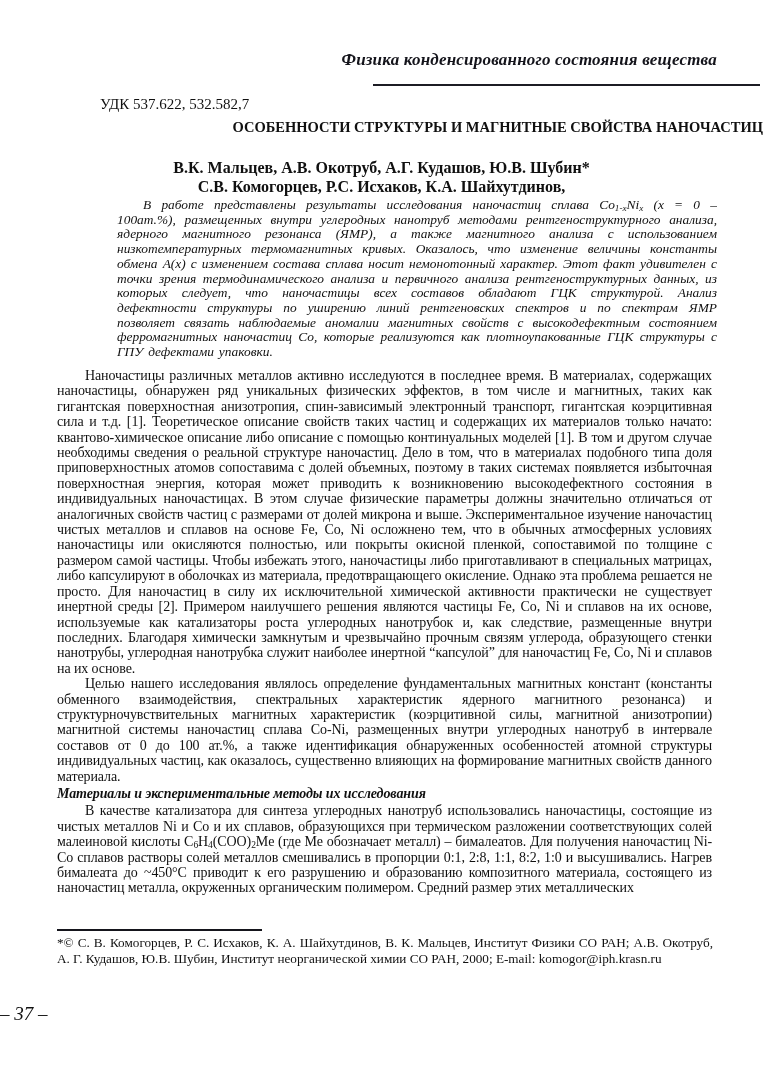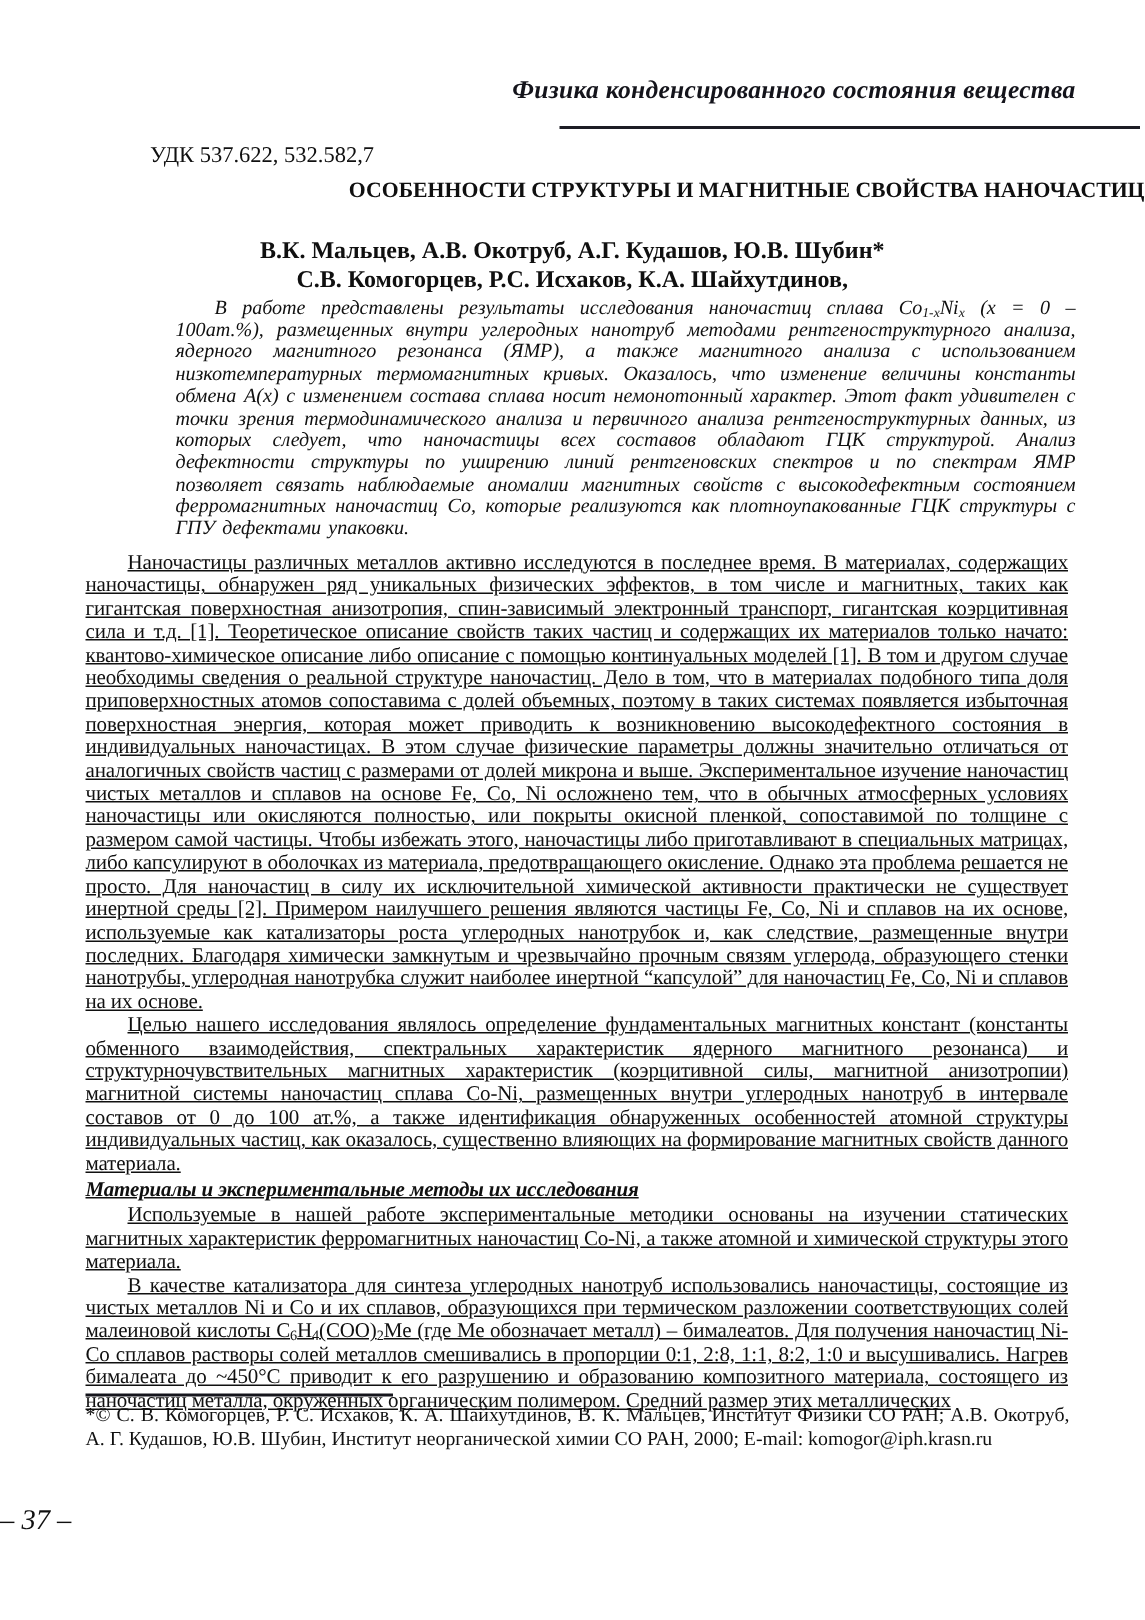--- a/index.html
+++ b/index.html
@@ -29,21 +29,21 @@
   .abstract{
     position:absolute; top:198px; left:85px; width:600px;
     font-style:italic; font-size:13.4px; line-height:14.7px;
     text-align:justify; text-indent:26px; word-spacing:1.5px;
     hyphens:auto;
     margin-left:32px;
   }
   .bodytext{
     position:absolute; top:368px; left:57px; width:655px;
     font-size:14px; line-height:15.4px; text-align:justify;
-    letter-spacing:-0.1px; hyphens:auto;text-decoration:underline;
+    letter-spacing:-0.1px; hyphens:auto;
   }
   .bodytext p{ margin:0; text-indent:28px; }
   .secheading{
     font-weight:bold; font-style:italic;
     margin:2px 0 2px 0; text-indent:0;
   }
   .footrule{
     position:absolute; top:929px; left:57px; width:205px; height:2px; background:#15151c;
   }
   .footnotes{
@@ -76,21 +76,20 @@
     <div>В.К. Мальцев, А.В. Окотруб, А.Г. Кудашов, Ю.В. Шубин*</div>
     <div>С.В. Комогорцев, Р.С. Исхаков, К.А. Шайхутдинов,</div>
   </div>
 
   <div class="abstract">В работе представлены результаты исследования наночастиц сплава Co<sub>1-x</sub>Ni<sub>x</sub> (x = 0 – 100ат.%), размещенных внутри углеродных нанотруб методами рентгеноструктурного анализа, ядерного магнитного резонанса (ЯМР), а также магнитного анализа с использованием низкотемпературных термомагнитных кривых. Оказалось, что изменение величины константы обмена А(х) с изменением состава сплава носит немонотонный характер. Этот факт удивителен с точки зрения термодинамического анализа и первичного анализа рентгеноструктурных данных, из которых следует, что наночастицы всех составов обладают ГЦК структурой. Анализ дефектности структуры по уширению линий рентгеновских спектров и по спектрам ЯМР позволяет связать наблюдаемые аномалии магнитных свойств с высокодефектным состоянием ферромагнитных наночастиц Со, которые реализуются как плотноупакованные ГЦК структуры с ГПУ дефектами упаковки.</div>
 
   <div class="bodytext">
     <p>Наночастицы различных металлов активно исследуются в последнее время. В материалах, содержащих наночастицы, обнаружен ряд уникальных физических эффектов, в том числе и магнитных, таких как гигантская поверхностная анизотропия, спин-зависимый электронный транспорт, гигантская коэрцитивная сила и т.д. [1]. Теоретическое описание свойств таких частиц и содержащих их материалов только начато: квантово-химическое описание либо описание с помощью континуальных моделей [1]. В том и другом случае необходимы сведения о реальной структуре наночастиц. Дело в том, что в материалах подобного типа доля приповерхностных атомов сопоставима с долей объемных, поэтому в таких системах появляется избыточная поверхностная энергия, которая может приводить к возникновению высокодефектного состояния в индивидуальных наночастицах. В этом случае физические параметры должны значительно отличаться от аналогичных свойств частиц с размерами от долей микрона и выше. Экспериментальное изучение наночастиц чистых металлов и сплавов на основе Fe, Co, Ni осложнено тем, что в обычных атмосферных условиях наночастицы или окисляются полностью, или покрыты окисной пленкой, сопоставимой по толщине с размером самой частицы. Чтобы избежать этого, наночастицы либо приготавливают в специальных матрицах, либо капсулируют в оболочках из материала, предотвращающего окисление. Однако эта проблема решается не просто. Для наночастиц в силу их исключительной химической активности практически не существует инертной среды [2]. Примером наилучшего решения являются частицы Fe, Co, Ni и сплавов на их основе, используемые как катализаторы роста углеродных нанотрубок и, как следствие, размещенные внутри последних. Благодаря химически замкнутым и чрезвычайно прочным связям углерода, образующего стенки нанотрубы, углеродная нанотрубка служит наиболее инертной “капсулой” для наночастиц Fe, Co, Ni и сплавов на их основе.</p>
     <p>Целью нашего исследования являлось определение фундаментальных магнитных констант (константы обменного взаимодействия, спектральных характеристик ядерного магнитного резонанса) и структурночувствительных магнитных характеристик (коэрцитивной силы, магнитной анизотропии) магнитной системы наночастиц сплава Co-Ni, размещенных внутри углеродных нанотруб в интервале составов от 0 до 100 ат.%, а также идентификация обнаруженных особенностей атомной структуры индивидуальных частиц, как оказалось, существенно влияющих на формирование магнитных свойств данного материала.</p>
     <div class="secheading">Материалы и экспериментальные методы их исследования</div>
-    <p>Используемые в нашей работе экспериментальные методики основаны на изучении статических магнитных характеристик ферромагнитных наночастиц Co-Ni, а также атомной и химической структуры этого материала.</p>
     <p>В качестве катализатора для синтеза углеродных нанотруб использовались наночастицы, состоящие из чистых металлов Ni и Co и их сплавов, образующихся при термическом разложении соответствующих солей малеиновой кислоты C<sub>6</sub>H<sub>4</sub>(COO)<sub>2</sub>Me (где Ме обозначает металл) – бималеатов. Для получения наночастиц Ni-Co сплавов растворы солей металлов смешивались в пропорции 0:1, 2:8, 1:1, 8:2, 1:0 и высушивались. Нагрев бималеата до ~450°С приводит к его разрушению и образованию композитного материала, состоящего из наночастиц металла, окруженных органическим полимером. Средний размер этих металлических</p>
   </div>
 
   <div class="footrule"></div>
 
   <div class="footnotes">
     <p>*© С. В. Комогорцев, Р. С. Исхаков, К. А. Шайхутдинов, В. К. Мальцев, Институт Физики СО РАН; А.В. Окотруб, А. Г. Кудашов, Ю.В. Шубин, Институт неорганической химии СО РАН, 2000; E-mail: komogor@iph.krasn.ru</p>
   </div>
 
   <div class="pagenum">– 37 –</div>

